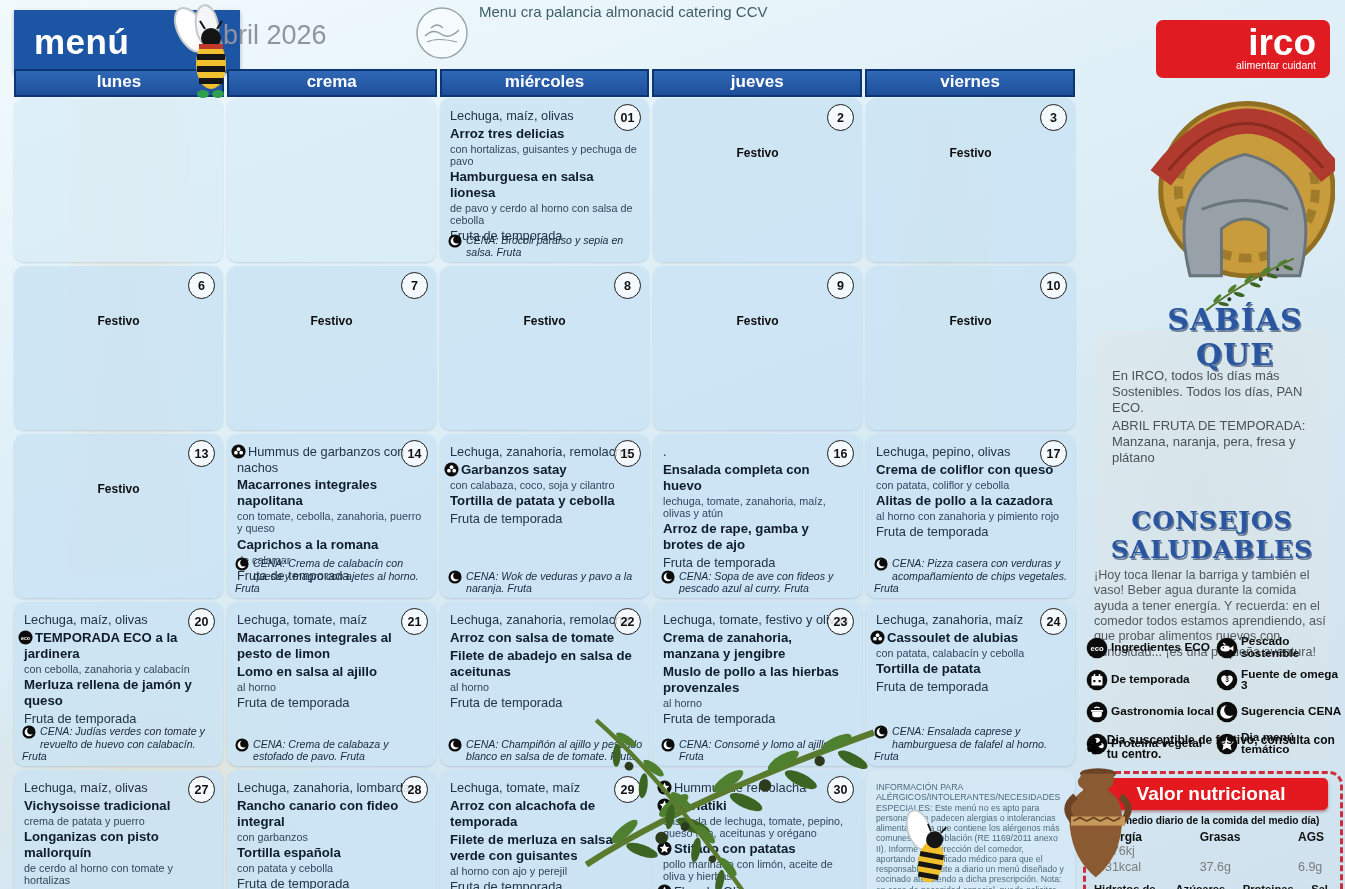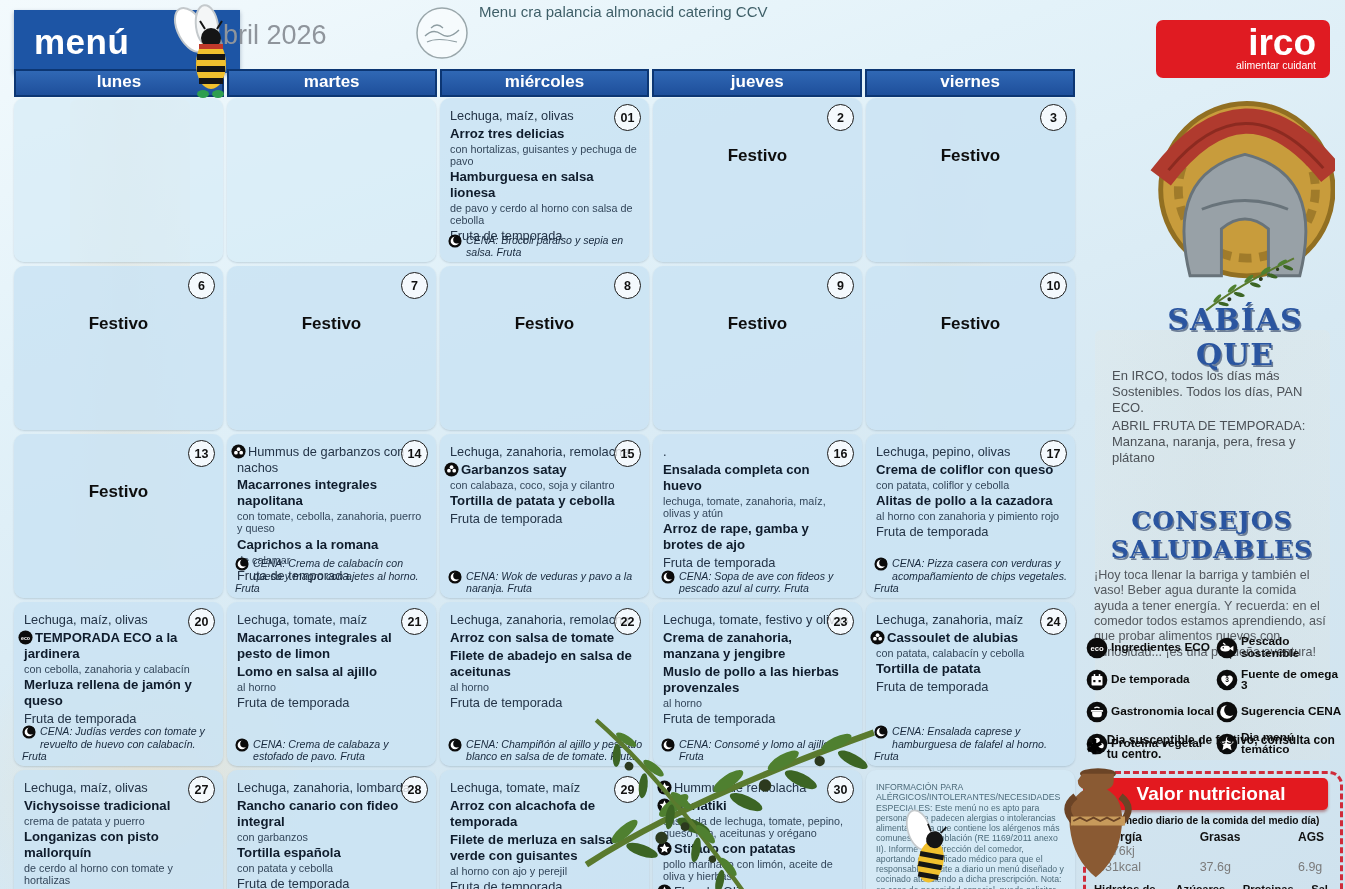--- a/index.html
+++ b/index.html
@@ -25,21 +25,21 @@
   .weekday-row{position:absolute;left:14px;top:69px;width:1061px;display:flex;gap:3px;}
   .wd{flex:1;background:linear-gradient(#3068b5,#1e4f9b);border:2px solid #0c3673;color:#fff;
     font-weight:bold;font-size:17px;text-align:center;padding:1px 0 3px;}
 
   
   .cal-row{position:absolute;left:14px;width:1061px;display:flex;gap:4px;}
   .cell{flex:1;border-radius:10px;padding:8px 10px 6px;position:relative;background:rgba(202,227,243,.85);
     box-shadow:0 1px 2px rgba(30,60,90,.18);color:#1c2b3a;overflow:hidden;box-sizing:border-box;}
   .cell.empty{background:rgba(214,235,247,.7);}
   .cell.info{background:rgba(214,235,247,.65);}
-  .festivo-label{text-align:center;font-weight:bold;margin-top:40px;font-size:17px;color:#0e0e0e;}
+  .festivo-label{text-align:center;font-weight:bold;margin-top:40px;font-size:12px;color:#0e0e0e;}
   .day-num{position:absolute;top:6px;right:8px;width:25px;height:25px;border:1.7px solid #1b1b1b;border-radius:50%;
     background:rgba(255,255,255,.78);display:flex;align-items:center;justify-content:center;
     font-weight:bold;font-size:12.5px;color:#111;}
   .item{margin:2px 0;line-height:1.22;}
   .item.plain{font-size:12.8px;color:#243447;}
   .item.bold{font-weight:bold;font-size:13.2px;color:#0f1c2c;}
   .item.sub{font-size:10.8px;color:#33465a;line-height:1.12;margin-top:-1px;}
   .cena{position:absolute;left:8px;right:5px;bottom:4px;font-style:italic;font-size:10.6px;color:#18293d;line-height:1.15;}
   .cena .badge{float:left;margin:0 4px 0 0;}
   .badge{display:inline-block;vertical-align:-3px;}
@@ -121,21 +121,21 @@
   </svg>
   <div class="doc-title">Menu cra palancia almonacid catering CCV</div>
 
   <div class="irco">
     <span class="n">irco</span>
     <span class="t">alimentar cuidant</span>
   </div>
 
   <div class="weekday-row">
       <div class="wd">lunes</div>
-      <div class="wd">martes</div>
+      <div class="wd">crema</div>
       <div class="wd">miércoles</div>
       <div class="wd">jueves</div>
       <div class="wd">viernes</div>
     </div>
   <div>
       <div class="cal-row" style="top: 98px; height: 164px;">
         <div class="cell empty"></div>
         <div class="cell empty"></div>
         <div class="cell menu">
           <span class="day-num">01</span>

